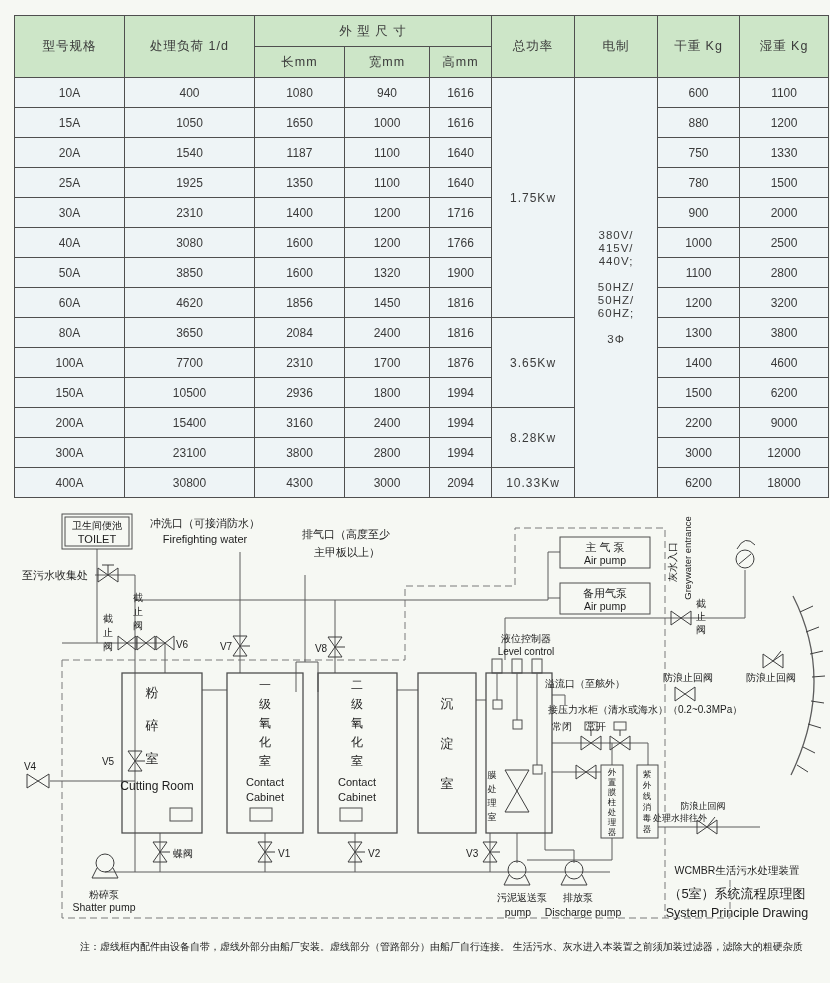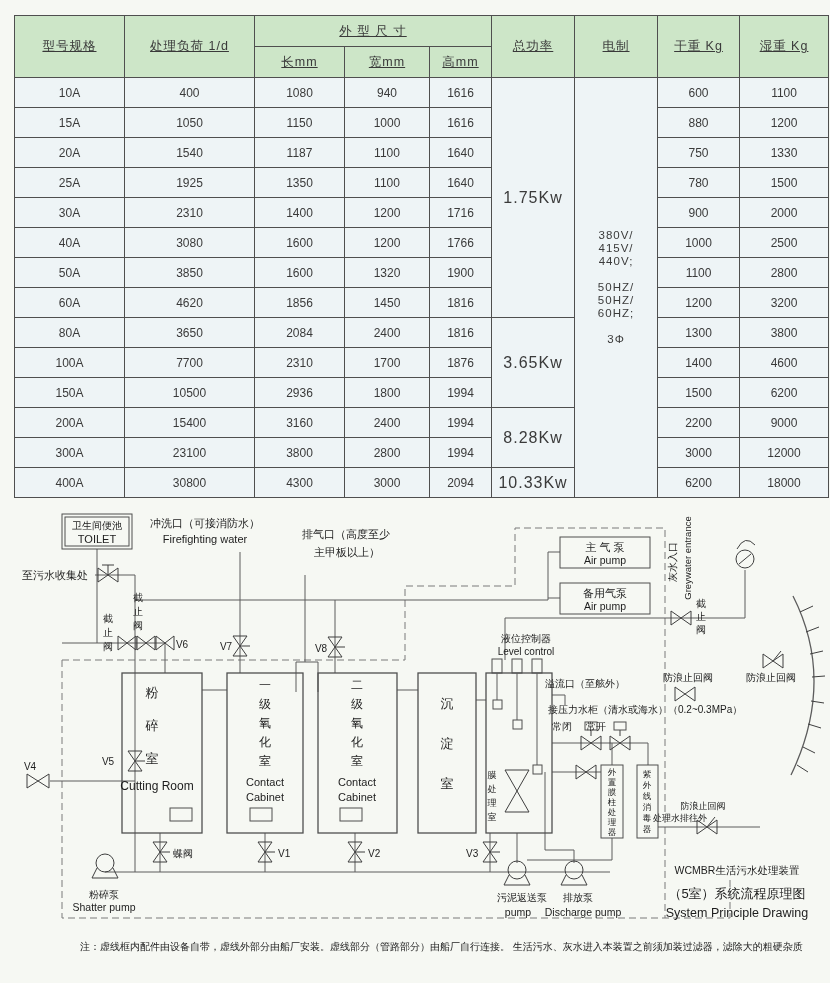--- a/index.html
+++ b/index.html
@@ -2,23 +2,23 @@
 <html><head>
 <meta charset="utf-8">
 <style>
   html,body{margin:0;padding:0;}
   body{font-family:"Liberation Sans",sans-serif;background:#e8eae4;}
   .page{position:relative;width:830px;height:983px;background:#f6f8f3;overflow:hidden;}
   
   table.spec{position:absolute;left:14px;top:15px;border-collapse:collapse;table-layout:fixed;width:814px;}
   table.spec th,table.spec td{border:1px solid #4f4f4f;text-align:center;vertical-align:middle;
     color:#3a3a3a;font-size:12px;padding:0;overflow:hidden;}
-  table.spec th{background:#cde6c8;font-weight:normal;font-size:12.5px;height:30px;letter-spacing:1px;text-decoration:underline;}
+  table.spec th{background:#cde6c8;font-weight:normal;font-size:12.5px;height:30px;letter-spacing:1px;}
   table.spec td{background:#eef4f6;height:29px;}
-  table.spec td.power{font-size:16px;letter-spacing:1px;}
+  table.spec td.power{font-size:12px;letter-spacing:1px;}
   table.spec td.elec{font-size:11.5px;line-height:13px;letter-spacing:1px;}
   table.spec td.elec div{height:13px;}
   
   svg{position:absolute;left:0;top:495px;}
   svg text{font-family:"Liberation Sans",sans-serif;fill:#1c1c1c;}
   .pipe{stroke:#5c5c5c;stroke-width:1;fill:none;}
   .pipe2{stroke:#5c5c5c;stroke-width:1.3;fill:none;}
   .dash{stroke:#7a7a7a;stroke-width:1;fill:none;stroke-dasharray:7 4;}
   .tank{stroke:#4f4f4f;stroke-width:1.3;fill:none;}
   .valve{stroke:#3f3f3f;stroke-width:1;fill:none;}
@@ -75,21 +75,21 @@
             <div>60HZ;</div>
             <div>&nbsp;</div>
             <div>3Φ</div>
           </td>
           <td>600</td>
           <td>1100</td>
         </tr>
         <tr>
           <td>15A</td>
           <td>1050</td>
-          <td>1150</td>
+          <td>1650</td>
           <td>1000</td>
           <td>1616</td>
           <td>880</td>
           <td>1200</td>
         </tr>
         <tr>
           <td>20A</td>
           <td>1540</td>
           <td>1187</td>
           <td>1100</td>

